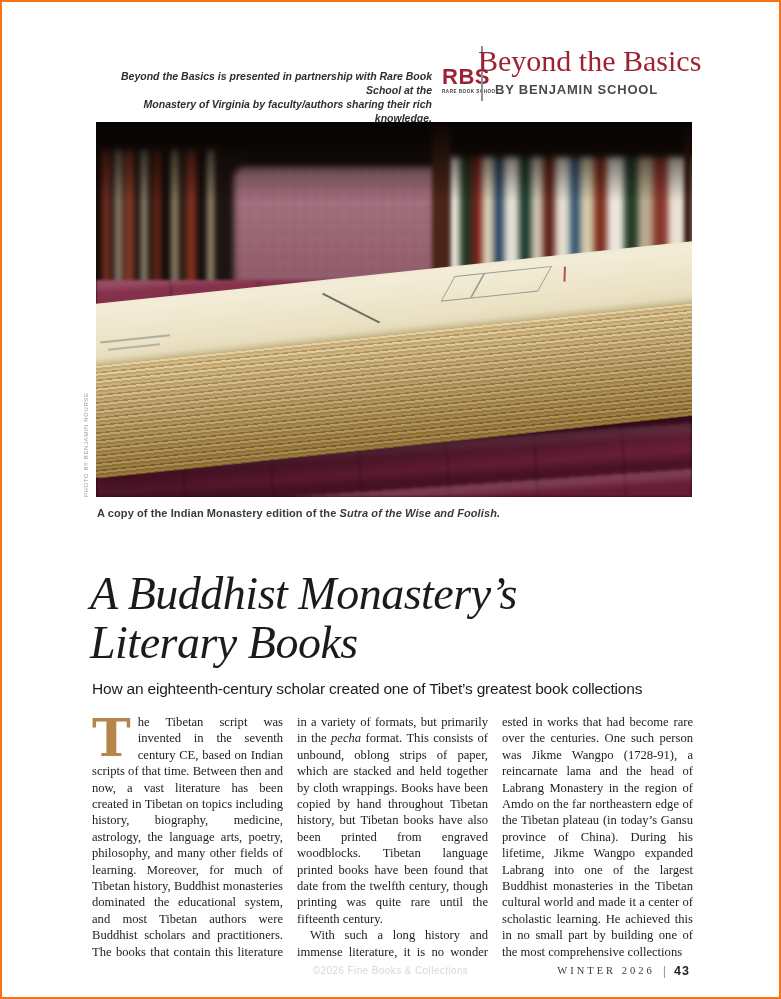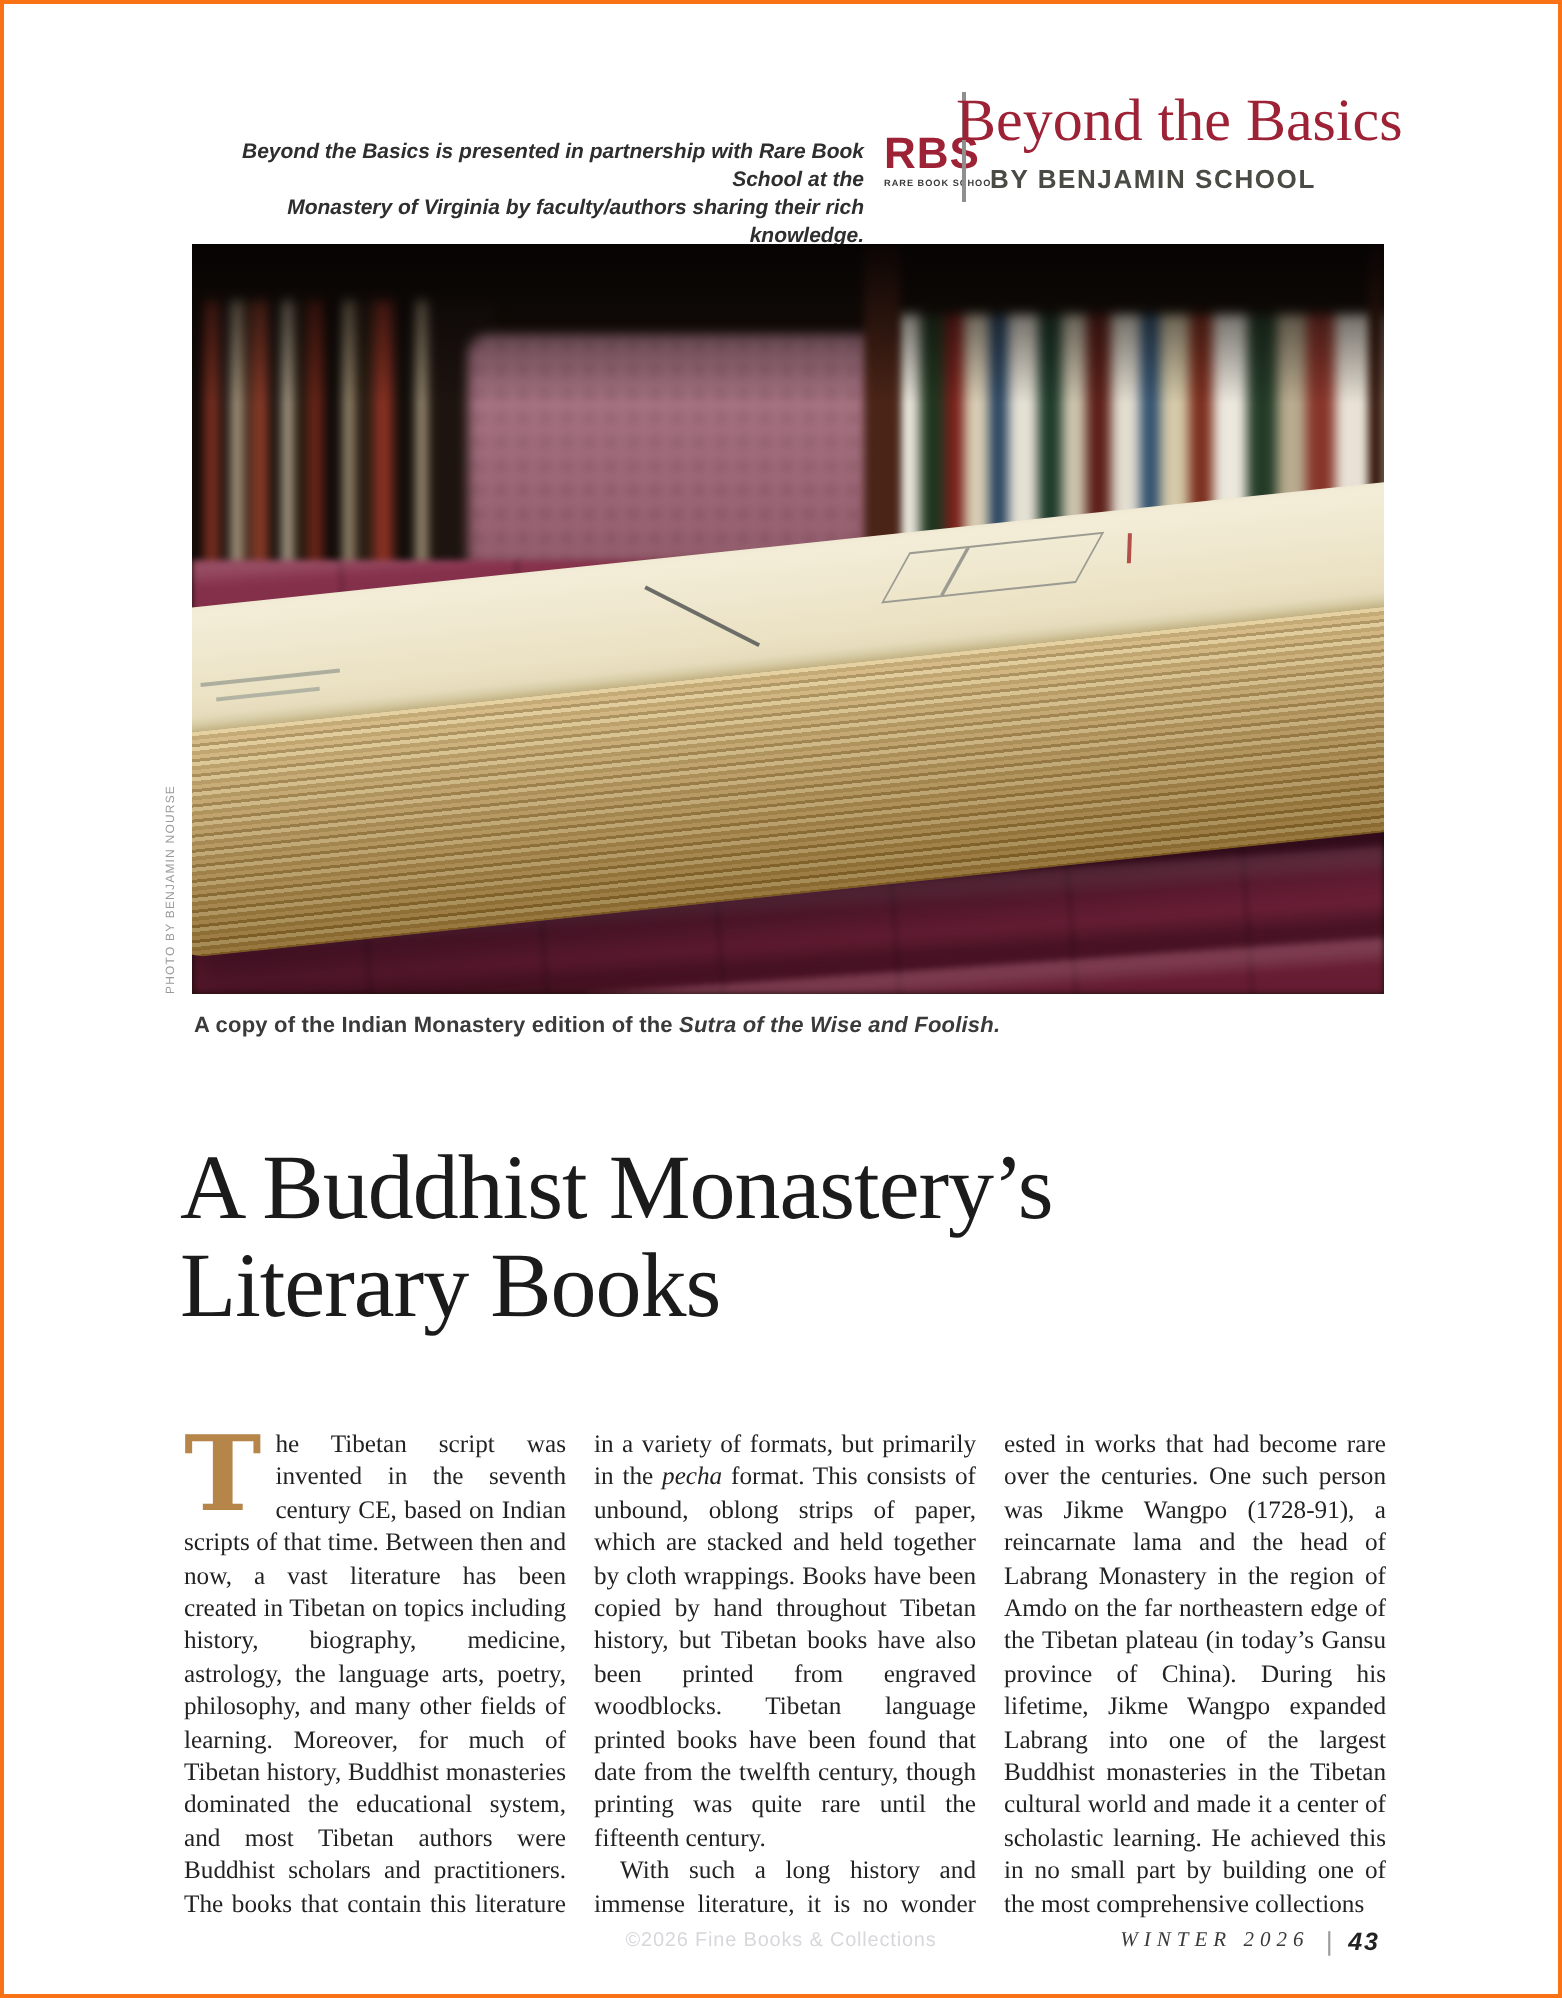--- a/index.html
+++ b/index.html
@@ -104,21 +104,21 @@
   
   .caption{
     position:absolute;left:95px;top:505px;width:596px;margin:0;
     font-size:11px;font-weight:bold;color:#3a3a3a;letter-spacing:.1px;
   }
   .caption em{font-style:italic;margin-top:28px;}
   
   .headline{
     position:absolute;left:88px;top:567px;margin:0;width:620px;
     font-family:"Liberation Serif",serif;font-weight:500;color:#1b1b1b;
-    font-size:46px;line-height:49px;letter-spacing:-.5px;
+    font-size:46px;line-height:49px;letter-spacing:-.5px;font-style:italic;
   }
   .subhead{
     position:absolute;left:90px;top:678px;margin:0;width:610px;
     font-size:15.5px;color:#1c1c1c;letter-spacing:-.2px;font-weight:normal;
   }
   
   .body-cols{
     position:absolute;left:90px;top:712px;width:602px;height:246px;
     display:flex;gap:14px;overflow:hidden;
   }
@@ -130,21 +130,21 @@
     float:left;font-family:"DejaVu Serif",serif;font-weight:bold;color:#b5854a;
     font-size:52px;line-height:42px;padding:3px 7px 0 0;
   }
   .indent{text-indent:13px;}
   
   .watermark{
     position:absolute;left:50%;top:963px;transform:translateX(-50%);
     font-size:10px;letter-spacing:.4px;color:#d7d7dc;white-space:nowrap;
   }
   .folio{
-    position:absolute;right:89px;top:961px;display:flex;align-items:center;gap:8px;font-style:italic;
+    position:absolute;right:89px;top:961px;display:flex;align-items:center;gap:8px;
   }
   .folio-issue{font-family:"Liberation Serif",serif;font-size:10.5px;letter-spacing:3px;color:#3a3a3a;}
   .folio-sep{color:#9a9a9a;font-size:13px;font-weight:300;}
   .folio-page{font-size:12.5px;font-weight:bold;color:#222;letter-spacing:1px;}
 </style>
 </head>
 <body>
 
 <div class="page">
 
@@ -180,20 +180,21 @@
         <div class="pecha-mark-red"></div>
         <div class="pecha-mark-line1"></div>
         <div class="pecha-mark-line2"></div>
       </div>
       <div class="pecha-side"></div>
     </div>
   </figure>
   <p class="caption"><span>A copy of the Indian Monastery edition of the </span><em>Sutra of the Wise and Foolish.</em></p>
 
   <h1 class="headline"><span>A Buddhist Monastery’s</span><br><span>Literary Books</span></h1>
+  <h2 class="subhead">How an eighteenth-century scholar created one of Tibet’s greatest book collections</h2>
 
   <div class="body-cols">
     <div class="col">
       <span class="dropcap">T</span><span>he Tibetan script was invented in the seventh century CE, based on Indian scripts of that time. Between then and now, a vast literature has been created in Tibetan on topics including history, biography, medicine, astrology, the language arts, poetry, philosophy, and many other fields of learning. Moreover, for much of Tibetan history, Buddhist monasteries dominated the educational system, and most Tibetan authors were Buddhist scholars and practitioners. The books that contain this literature are found</span>
     </div>
     <div class="col">
       <div><span>in a variety of formats, but primarily in the </span><em>pecha</em><span> format. This consists of unbound, oblong strips of paper, which are stacked and held together by cloth wrappings. Books have been copied by hand throughout Tibetan history, but Tibetan books have also been printed from engraved woodblocks. Tibetan language printed books have been found that date from the twelfth century, though printing was quite rare until the fifteenth century.</span></div>
       <div class="indent">With such a long history and immense literature, it is no wonder that some people became inter-</div>
     </div>
     <div class="col">

